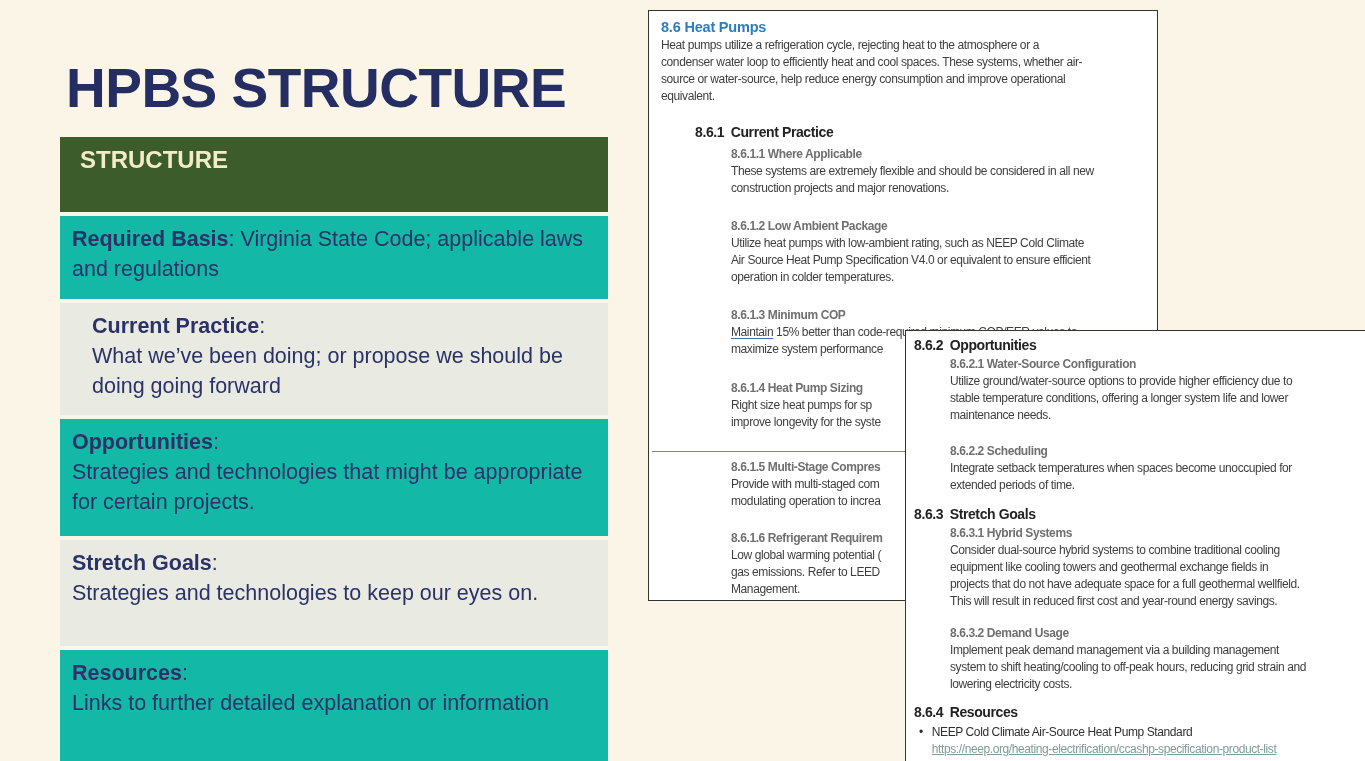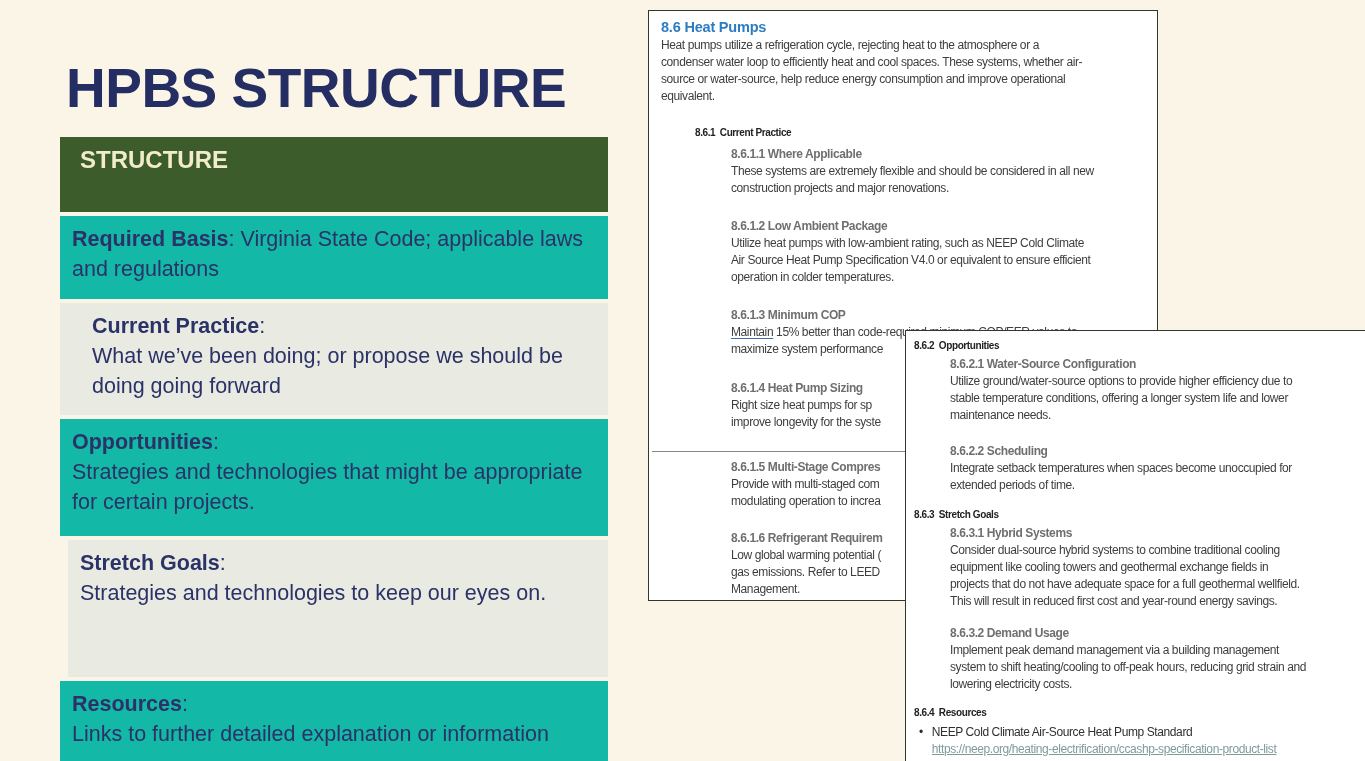--- a/index.html
+++ b/index.html
@@ -24,35 +24,35 @@
   }
   .trow {
     margin-top: 4px; background: #14b8a6; color: #2a3268;
     font-size: 21.5px; line-height: 30px; padding: 8px 6px 8px 12px;
   }
   .trow.light { background: #e9eae1; }
   .trow .lbl { font-weight: bold; }
   #row1 { height: 83px; }
   #row2 { height: 112px; padding-left: 32px; }
   #row3 { height: 117px; }
-  #row4 { height: 137px; margin-left: 8px; }
+  #row4 { height: 106px; }
   #row5 { height: 118px; }
 
   
   .doc {
     position: absolute; background: #ffffff;
     border: 1px solid #33362c;
     font-size: 12px; letter-spacing: -0.4px; line-height: 17px;
     color: #3e3e3e;
   }
   #doc1 { left: 648px; top: 10px; width: 510px; height: 591px; padding: 7px 9px 0 12px; z-index: 1; }
   #doc2 { left: 905px; top: 330px; width: 470px; height: 440px; padding: 6px 8px 0 8px; z-index: 2; }
   .doc .line { white-space: nowrap; }
   .h1blue { color: #2d7cc2; font-size: 14.5px; line-height: 19px; font-weight: bold; letter-spacing: -0.2px; }
-  .h2dark { color: #222222; font-weight: bold; font-size: 10px; white-space: nowrap; }
+  .h2dark { color: #222222; font-weight: bold; font-size: 14px; white-space: nowrap; }
   .h3gray { color: #6f6f6f; font-weight: bold; white-space: nowrap; }
   .ind1 { margin-left: 34px; }
   .ind2 { margin-left: 70px; }
   .ind2b { margin-left: 36px; }
   .mt2 { margin-top: 2px; } .mt3 { margin-top: 3px; } .mt5 { margin-top: 5px; }
   .mt7 { margin-top: 7px; } .mt11 { margin-top: 11px; } .mt12 { margin-top: 12px; }
   .mt15 { margin-top: 15px; } .mt19 { margin-top: 19px; } .mt20 { margin-top: 20px; }
   .mt21 { margin-top: 21px; } .mt22 { margin-top: 22px; }
   .pagebreak {
     margin-top: 20px; margin-left: -9px; width: 508px; height: 0;

